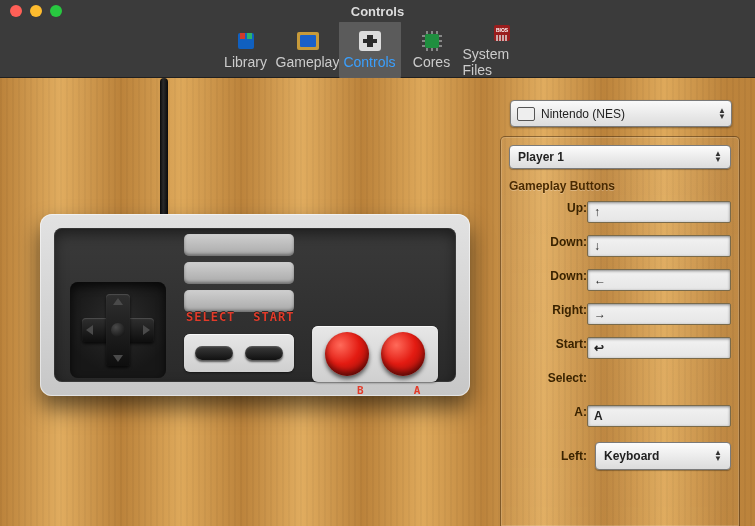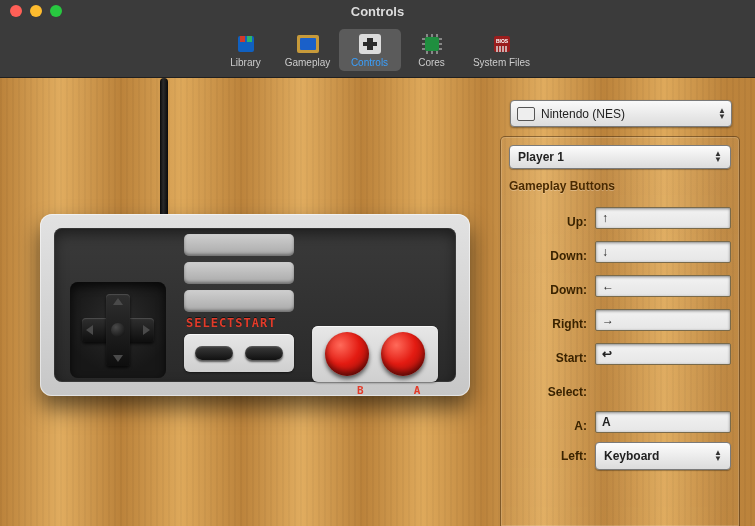--- a/index.html
+++ b/index.html
@@ -14,21 +14,21 @@
   .tl-min { background: #febc2e; }
   .tl-max { background: #28c840; }
   .titlebar .title { position: absolute; left: 0; right: 0; text-align: center; font-size: 13px; font-weight: 600; color: #ddd; pointer-events: none; }
 
   
   .toolbar { height: 56px; background: #3b3b3b; border-bottom: 1px solid #202020; display: flex; justify-content: center; align-items: center; }
   .tool-items { display: flex; gap: 0; }
   .tool-item { width: 62px; display: flex; flex-direction: column; align-items: center; justify-content: center; padding: 4px 0 3px; border-radius: 5px; cursor: default; }
   .tool-item.sel { background: #5b5b5b; }
   .tool-item .ticon { width: 22px; height: 22px; display: flex; align-items: center; justify-content: center; }
-  .tool-item .tlabel { font-size: 10px; color: #ccc; margin-top: 2px; }
+  .tool-item .tlabel { font-size: 14px; color: #ccc; margin-top: 2px; }
   .tool-item.sel .tlabel { color: #3aa0ff; }
 
   
   .content { position: relative; height: calc(526px - 22px - 56px); background:
       linear-gradient(90deg, rgba(168,110,42,.55) 0%, rgba(236,186,108,.55) 8%, rgba(168,110,42,.55) 16%,
         rgba(232,180,100,.55) 24%, rgba(170,112,44,.55) 32%, rgba(236,186,108,.55) 40%,
         rgba(168,110,42,.55) 48%, rgba(232,180,100,.55) 56%, rgba(170,112,44,.55) 64%,
         rgba(236,186,108,.55) 72%, rgba(168,110,42,.55) 80%, rgba(232,180,100,.55) 88%,
         rgba(170,112,44,.55) 96%),
       repeating-linear-gradient(90deg, rgba(0,0,0,.07) 0 2px, rgba(0,0,0,0) 2px 6px),
@@ -48,21 +48,21 @@
     border: 1px solid rgba(40,20,0,.45); border-bottom: none; border-radius: 5px 5px 0 0;
     background: linear-gradient(rgba(255,240,210,.08), rgba(255,240,210,.04));
     box-shadow: inset 0 0 0 1px rgba(255,255,255,.15);
     padding: 8px 8px 8px 8px; overflow: hidden; }
   .player-select { width: 100%; height: 24px; background: linear-gradient(#fcfcfc,#dcdcdc);
     border: 1px solid #7a7a7a; border-radius: 4px; display: flex; align-items: center;
     font-size: 12px; font-weight: 700; color: #222; padding: 0 8px; box-shadow: 0 1px 1px rgba(0,0,0,.3);}
   .player-select .arrows { margin-left: auto; display: flex; flex-direction: column; line-height: 6px; font-size: 8px; color: #333; }
 
   .section-hdr { margin: 10px 0 8px; font-size: 12px; font-weight: 700; color: #4a2a00; text-shadow: 0 1px 0 rgba(255,255,255,.25); }
-  .maprow { display: flex; align-items: flex-end; height: 28px; margin-bottom: 6px; gap: 8px; }
+  .maprow { display: flex; align-items: flex-start; height: 28px; margin-bottom: 6px; }
   .maprow .mlabel { width: 78px; text-align: right; font-size: 12px; font-weight: 600; color: #3a2300; }
   .mapfield { flex: 1; height: 22px; background: linear-gradient(#f2f2f2,#e6e6e6);
     border: 1px solid #7a6a4a; border-radius: 2px; box-shadow: inset 0 1px 3px rgba(0,0,0,.45);
     font-size: 12px; color: #222; padding: 0 6px; display: flex; align-items: center; }
   .mapfield .glyph { font-weight: 700; font-size: 12px; }
 
   .inputrow { display: flex; align-items: center; height: 30px; margin-top: 8px; gap: 8px; }
   .inputrow .mlabel { width: 78px; text-align: right; font-size: 12px; font-weight: 600; color: #3a2300; }
   .input-select { flex: 1; height: 28px; background: linear-gradient(#fcfcfc,#dcdcdc);
     border: 1px solid #7a7a7a; border-radius: 4px; display: flex; align-items: center;
@@ -75,23 +75,23 @@
   .controller { position: absolute; left: 40px; top: 136px; width: 430px; height: 182px;
     border-radius: 12px; background: linear-gradient(#e2e2e2,#c7c7c7);
     box-shadow: 0 12px 22px rgba(0,0,0,.55), inset 0 0 0 1px rgba(255,255,255,.5); }
   .ctrl-face { position: absolute; inset: 14px; border-radius: 8px;
     background: linear-gradient(#3a3a3a,#2a2a2a);
     box-shadow: inset 0 0 0 1px rgba(255,255,255,.08), inset 0 6px 14px rgba(0,0,0,.5); }
   .gray-stripe { position: absolute; left: 130px; width: 110px; height: 22px;
     background: linear-gradient(#cfcfcf,#a9a9a9); border-radius: 5px;
     box-shadow: inset 0 -2px 3px rgba(0,0,0,.35); }
   .gs1 { top: 6px; } .gs2 { top: 34px; } .gs3 { top: 62px; }
-  .ss-labels { position: absolute; left: 132px; top: 88px; font-family: monospace;
+  .ss-labels { position: absolute; left: 132px; top: 82px; font-family: monospace;
     font-size: 12px; font-weight: 700; letter-spacing: 1px; color: #e23b2a;
-    text-shadow: 0 -1px 0 rgba(0,0,0,.6); display: flex; }
+    text-shadow: 0 -1px 0 rgba(0,0,0,.6); display: flex; gap: 18px; }
   .ss-panel { position: absolute; left: 130px; top: 106px; width: 110px; height: 38px;
     background: linear-gradient(#e7e7e7,#cfcfcf); border-radius: 6px;
     box-shadow: inset 0 1px 0 rgba(255,255,255,.7), 0 1px 2px rgba(0,0,0,.5);
     display: flex; align-items: center; justify-content: space-evenly; }
   .pill-btn { width: 38px; height: 14px; border-radius: 7px;
     background: linear-gradient(#3b3b3b,#111); box-shadow: inset 0 1px 2px rgba(255,255,255,.2), 0 2px 2px rgba(0,0,0,.6); }
   .ab-panel { position: absolute; left: 258px; top: 98px; width: 126px; height: 56px;
     background: linear-gradient(#e7e7e7,#cfcfcf); border-radius: 6px;
     box-shadow: inset 0 1px 0 rgba(255,255,255,.7), 0 1px 2px rgba(0,0,0,.5);
     display: flex; align-items: center; justify-content: space-evenly; }

